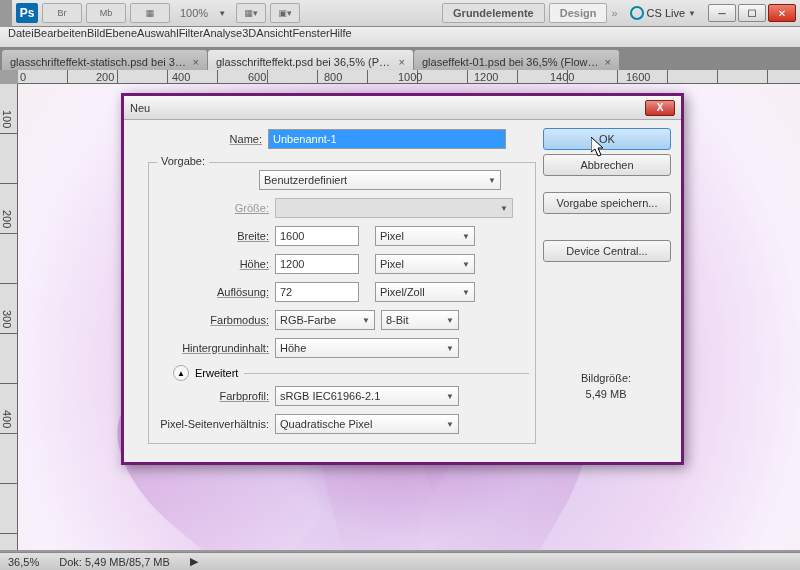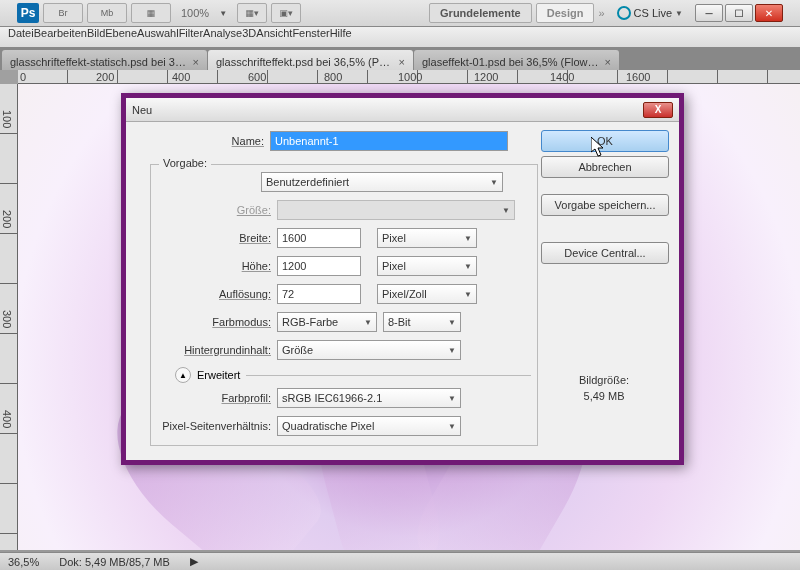--- a/index.html
+++ b/index.html
@@ -1,18 +1,18 @@
 <!DOCTYPE html>
 <html><head>
 <meta charset="utf-8">
 <style>
 * { box-sizing: border-box; margin: 0; padding: 0; font-family: "Segoe UI", Tahoma, sans-serif; font-size: 11px; }
 body { background: #999; width: 800px; height: 570px; overflow: hidden; position: relative; }
 
-.titlebar { height: 27px; background: linear-gradient(#e8e8e8,#d5d5d5); display: flex; align-items: center; border-bottom: 1px solid #888; padding: 0 17px; gap: 4px; }
+.titlebar { height: 27px; background: linear-gradient(#e8e8e8,#d5d5d5); display: flex; align-items: center; border-bottom: 1px solid #888; padding: 0 4px; gap: 4px; margin-left: 12px; }
 .ps-logo { width: 22px; height: 20px; background: #0b6cad; color: #fff; display: flex; align-items: center; justify-content: center; font-weight: bold; font-size: 12px; border-radius: 2px; }
 .tb-btn { width: 40px; height: 20px; background: #e0e0e0; border: 1px solid #aaa; border-radius: 2px; display: flex; align-items: center; justify-content: center; font-size: 9px; color: #666; }
 .tb-zoom { color: #666; margin: 0 6px; }
 .tb-spacer { flex: 1; }
 .tb-workspace { padding: 3px 10px; background: #e0e0e0; border: 1px solid #aaa; border-radius: 2px; color: #555; font-weight: bold; }
 .tb-workspace.light { background: #f0f0f0; color: #888; }
 .cslive { color: #333; display: flex; align-items: center; gap: 3px; margin: 0 8px; }
 .cslive-ico { width: 14px; height: 14px; border: 2px solid #08a; border-radius: 50%; position: relative; }
 .win-btns { display: flex; gap: 2px; }
 .win-btn { width: 28px; height: 18px; border: 1px solid #888; border-radius: 2px; background: linear-gradient(#f8f8f8,#d8d8d8); display: flex; align-items: center; justify-content: center; font-size: 10px; }
@@ -32,21 +32,21 @@
 .rulerh span { position: absolute; top: 1px; }
 .rulerv { position: absolute; top: 14px; left: 0; width: 18px; bottom: 0; background: #ddd; border-right: 1px solid #666; background-image: repeating-linear-gradient(180deg, transparent 0, transparent 49px, #666 49px, #666 50px); font-size: 8px; color: #444; }
 .rulerv span { position: absolute; left: 1px; writing-mode: vertical-rl; }
 .canvas { position: absolute; top: 14px; left: 18px; right: 0; bottom: 0; background: #fff; overflow: hidden; }
 .flower { position: absolute; top: -80px; left: -40px; right: -40px; bottom: -60px; background: radial-gradient(circle at 50% 60%, #d4b8e0 0%, #c89ad8 15%, #e0cdf0 30%, #eed8f4 50%, #f8f0fc 70%, #f4f0ec 100%); }
 .petal { position: absolute; background: linear-gradient(180deg, rgba(200,154,216,0.7), rgba(238,216,244,0.3)); border-radius: 50% 50% 20% 20%; }
 
 .statusbar { position: absolute; bottom: 0; left: 0; right: 0; height: 18px; background: linear-gradient(#e0e0e0,#c8c8c8); border-top: 1px solid #888; display: flex; align-items: center; padding: 0 8px; gap: 20px; font-size: 10px; color: #333; }
 
 
-.dialog { position: absolute; top: 93px; left: 121px; width: 563px; height: 372px; background: #f0f0f0; border: 5px solid #701a75; box-shadow: 3px 3px 12px rgba(0,0,0,0.4); }
+.dialog { position: absolute; top: 93px; left: 121px; width: 563px; height: 372px; background: #f0f0f0; border: 3px solid #701a75; box-shadow: 3px 3px 12px rgba(0,0,0,0.4); }
 .dlg-title { height: 24px; background: linear-gradient(#f8f8f8,#dcdcdc); display: flex; align-items: center; padding: 0 6px; border-bottom: 1px solid #aaa; }
 .dlg-title-text { flex: 1; color: #333; }
 .dlg-close { width: 30px; height: 16px; background: linear-gradient(#e8908a,#c9302c); color: #fff; border: 1px solid #802010; border-radius: 2px; display: flex; align-items: center; justify-content: center; font-size: 10px; font-weight: bold; }
 .dlg-body { position: absolute; top: 24px; left: 0; right: 0; bottom: 0; padding: 8px 10px; }
 
 .row { display: flex; align-items: center; margin-bottom: 6px; height: 22px; }
 .lbl { width: 120px; text-align: right; padding-right: 6px; color: #333; text-decoration: underline; text-decoration-color: #999; }
 .lbl.nou { text-decoration: none; }
 .lbl.dis { color: #999; }
 .field { height: 20px; border: 1px solid #999; background: #fff; padding: 0 4px; display: flex; align-items: center; color: #333; }
@@ -225,21 +225,21 @@
           </div>
         <div style="width:6px"></div>
         <div class="ddown" style="width:78px">
             <span>8-Bit</span>
             <span class="arr">▼</span>
           </div>
       </div>
       <div class="row">
         <span class="lbl">Hintergrundinhalt:</span>
         <div class="ddown" style="width:184px">
-            <span>Größe</span>
+            <span>Höhe</span>
             <span class="arr">▼</span>
           </div>
       </div>
 
       <div class="adv-row">
         <div class="adv-chev">▲</div>
         <span>Erweitert</span>
         <div class="adv-line"></div>
       </div>
 

